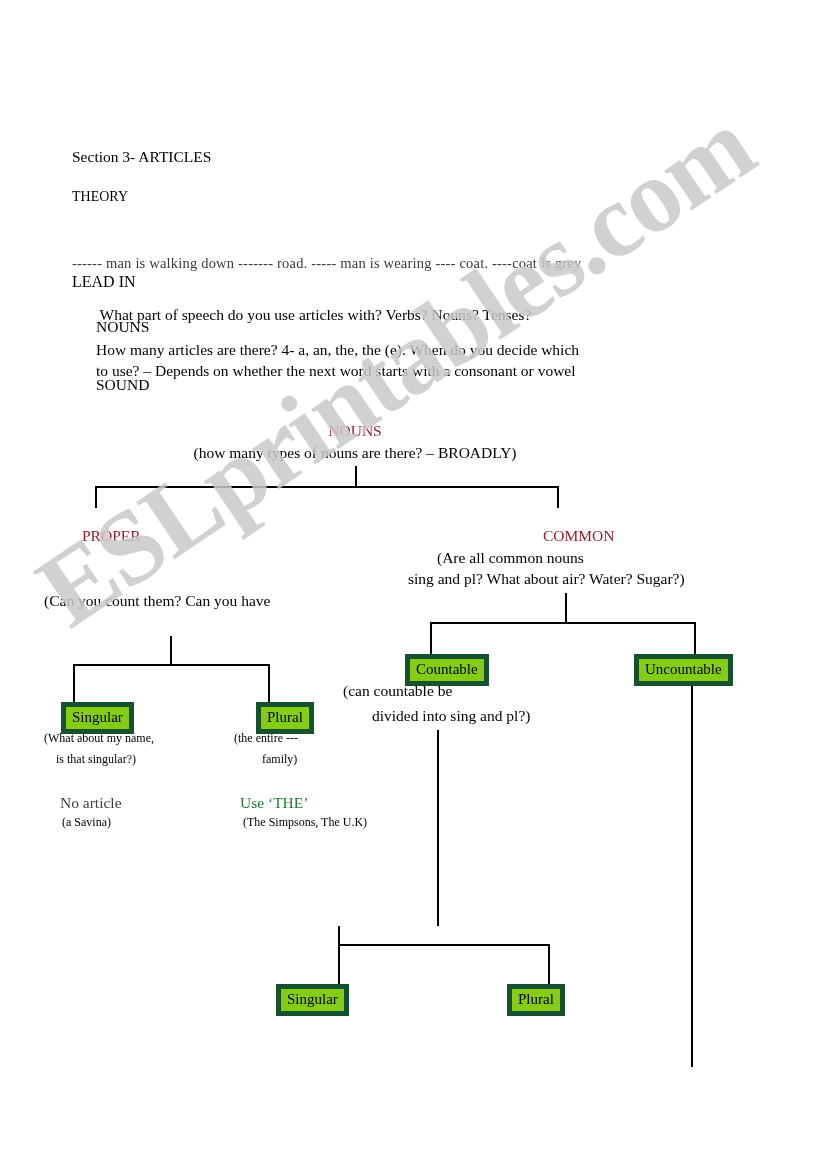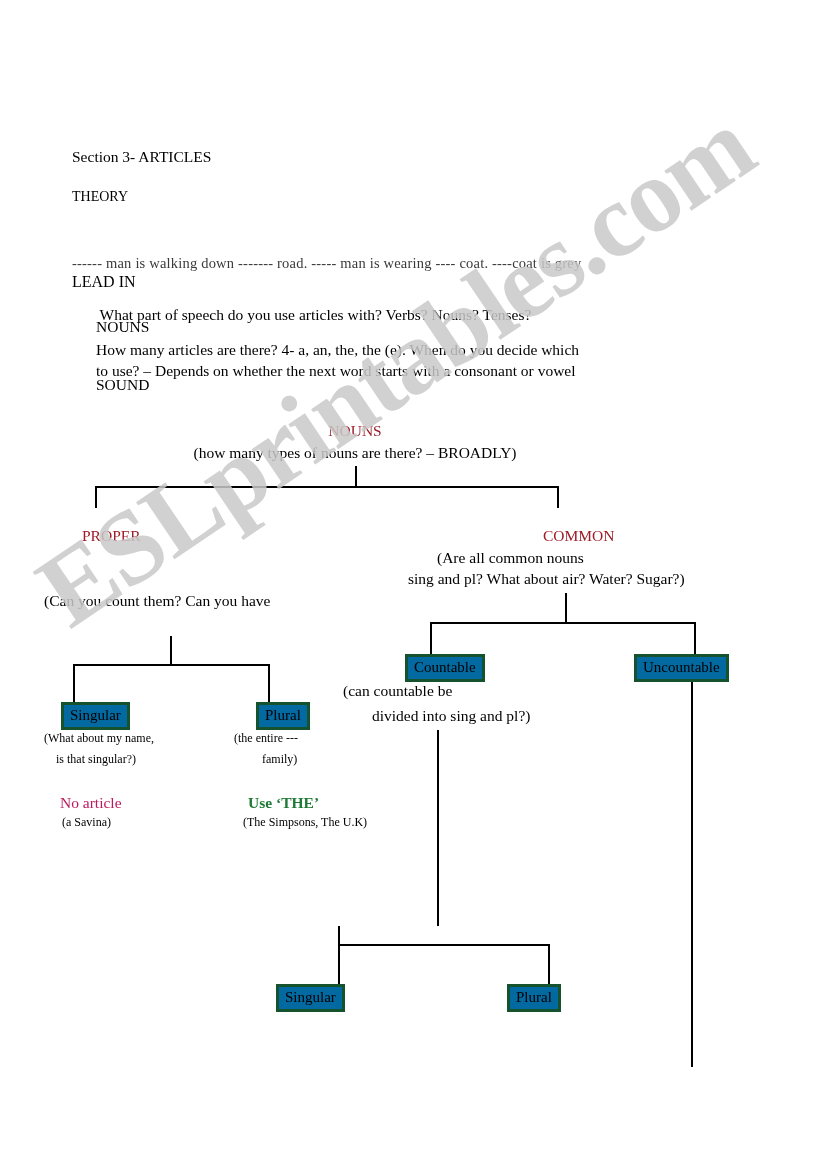--- a/index.html
+++ b/index.html
@@ -54,31 +54,31 @@
   .body-text { font-size: 15.5px; }
   .small-text { font-size: 12px; }
 
   .hdr-sec { font-size: 15.5px; }
   .hdr-theory { font-size: 14px; }
   .hdr-lead { font-size: 16px; }
 
   .dashline { font-size: 14.5px; color: #3a3a3a; letter-spacing: .2px; }
 
   .red { color: #9e1b27; }
-  .navy { color: #be185d; }
+  .navy { color: #404040; }
   .green { color: #1f7a36; }
 
   .center { text-align: center; }
 
   
   .box {
     position: absolute;
     z-index: 4;
-    border: 3px solid #14532d;
-    background: #0369a1;
+    border: 5px solid #14532d;
+    background: #84cc16;
     font-size: 15px;
     line-height: 1;
     padding: 3px 6px 4px 6px;
     white-space: nowrap;
     box-sizing: border-box;
   }
 
   
   .ln {
     position: absolute;
@@ -130,21 +130,21 @@
 
   <div class="box" style="left:61px; top:702px;">Singular</div>
   <div class="txt small-text" style="left:44px; top:731px;">(What about my name,</div>
   <div class="txt small-text" style="left:56px; top:752px;">is that singular?)</div>
   <div class="txt body-text navy" style="left:60px; top:793px;">No article</div>
   <div class="txt small-text" style="left:62px; top:815px;">(a Savina)</div>
 
   <div class="box" style="left:256px; top:702px;">Plural</div>
   <div class="txt small-text" style="left:234px; top:731px;">(the entire ---</div>
   <div class="txt small-text" style="left:262px; top:752px;">family)</div>
-  <div class="txt body-text green" style="left:248px; top:793px;font-weight:bold;">Use ‘THE’</div>
+  <div class="txt body-text green" style="left:240px; top:793px;">Use ‘THE’</div>
   <div class="txt small-text" style="left:243px; top:815px;">(The Simpsons, The U.K)</div>
 
   <div class="txt body-text red" style="left:543px; top:526px;">COMMON</div>
   <div class="txt body-text" style="left:437px; top:548px;">(Are all common nouns</div>
   <div class="txt body-text" style="left:408px; top:569px;">sing and pl? What about air? Water? Sugar?)</div>
 
   <div class="ln ln-v" style="left:565px; top:593px; height:30px;"></div>
   <div class="ln ln-h" style="left:430px; top:622px; width:265px;"></div>
   <div class="ln ln-v" style="left:430px; top:622px; height:33px;"></div>
   <div class="ln ln-v" style="left:694px; top:622px; height:33px;"></div>

